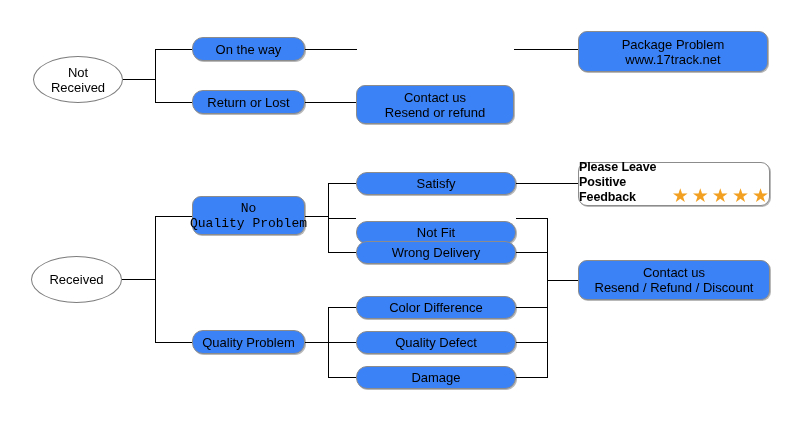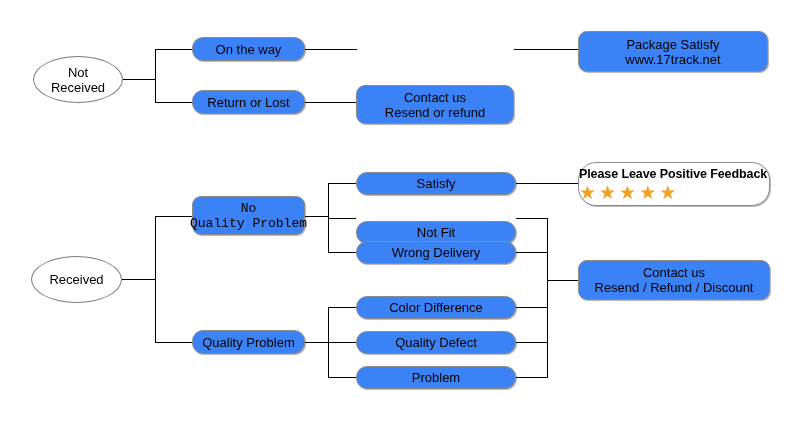--- a/index.html
+++ b/index.html
@@ -53,24 +53,24 @@
     position: absolute;
     background: #000000;
   }
   .line.h { height: 1px; }
   .line.v { width: 1px; }
   .feedback {
     position: absolute;
     box-sizing: border-box;
     background: #ffffff;
     border: 1px solid #8c8c8c;
-    border-radius: 18px;
-    display: flex;
-    flex-direction: column;
-    align-items: flex-start;
+    border-radius: 9px;
+    display: flex;
+    flex-direction: row;
+    align-items: flex-end;
     justify-content: center;
     box-shadow: 1px 1px 0 rgba(0,0,0,0.28);
   }
   .feedback-title {
     font-size: 12.5px;
     font-weight: bold;
     color: #000000;
     line-height: 15px;
     letter-spacing: -0.1px;
   }
@@ -108,21 +108,21 @@
   <div class="node" style="left:192px; top:37px; width:113px; height:24px;">
     <span class="lbl">On the way</span>
   </div>
 
   <div class="line h" style="left:305px; top:49px; width:52px;"></div>
 
 
   <div class="line h" style="left:514px; top:49px; width:64px;"></div>
 
   <div class="node multiline" style="left:578px; top:31px; width:190px; height:41px;">
-    <span class="lbl">Package Satisfy</span>
+    <span class="lbl">Package Problem</span>
     <span class="lbl">www.17track.net</span>
   </div>
 
   <div class="node" style="left:192px; top:90px; width:113px; height:24px;">
     <span class="lbl">Return or Lost</span>
   </div>
 
   <div class="line h" style="left:305px; top:102px; width:51px;"></div>
 
   <div class="node multiline" style="left:356px; top:85px; width:158px; height:39px;">
@@ -169,21 +169,21 @@
   <div class="node" style="left:356px; top:241px; width:160px; height:23px;">
     <span class="lbl">Wrong Delivery</span>
   </div>
   <div class="node" style="left:356px; top:296px; width:160px; height:23px;">
     <span class="lbl">Color Difference</span>
   </div>
   <div class="node" style="left:356px; top:331px; width:160px; height:23px;">
     <span class="lbl">Quality Defect</span>
   </div>
   <div class="node" style="left:356px; top:366px; width:160px; height:23px;">
-    <span class="lbl">Problem</span>
+    <span class="lbl">Damage</span>
   </div>
 
   <div class="line h" style="left:516px; top:183px; width:62px;"></div>
 
   <div class="line h" style="left:516px; top:218px; width:32px;"></div>
   <div class="line h" style="left:516px; top:252px; width:32px;"></div>
   <div class="line h" style="left:516px; top:307px; width:32px;"></div>
   <div class="line h" style="left:516px; top:342px; width:32px;"></div>
   <div class="line h" style="left:516px; top:377px; width:32px;"></div>
   <div class="line v" style="left:547px; top:218px; height:160px;"></div>

